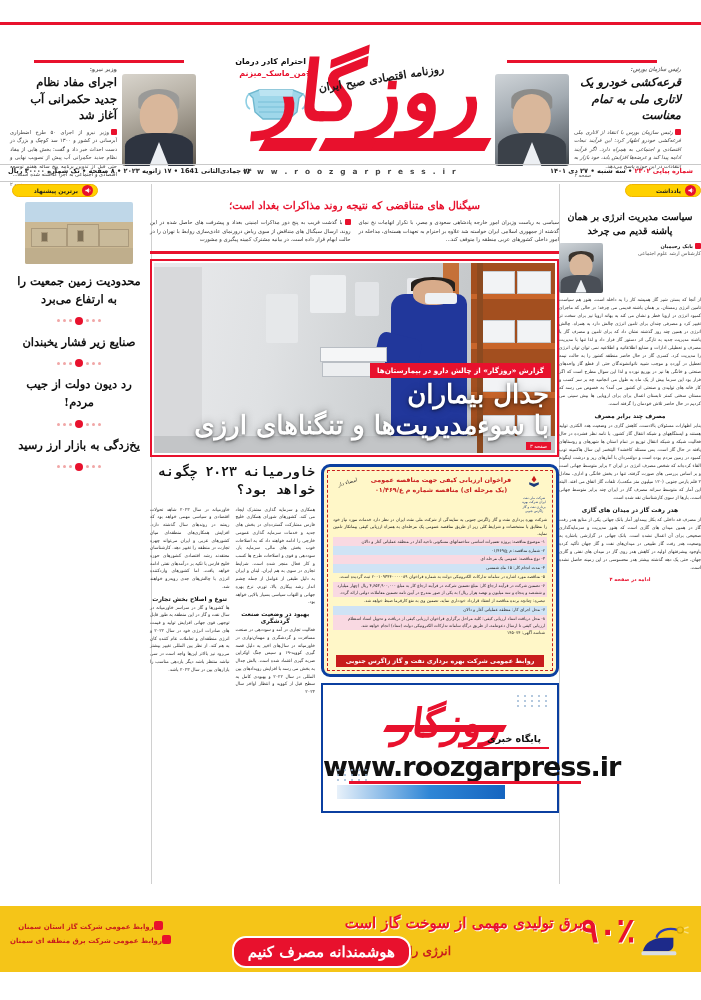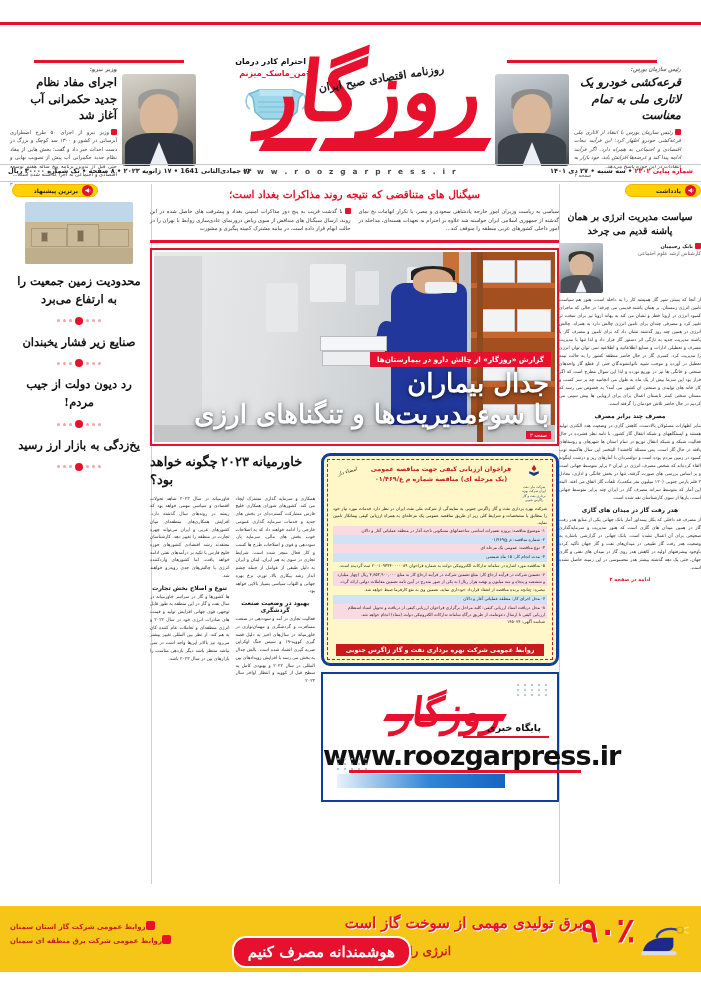--- a/index.html
+++ b/index.html
@@ -106,21 +106,21 @@
   .lead-photo{margin-top:5px;width:108px;height:62px;margin-right:17px;border-radius:2px;overflow:hidden;position:relative;}
   .ph-desert{position:absolute;inset:0;background:linear-gradient(#bfd7e8 0 32%,#cbb893 32% 100%);}
   .ph-bld{position:absolute;background:#c9ba9a;border:1px solid #ab9a7c;}
   .side-hl{text-align:center;font-weight:700;color:#111;font-size:11.5px;line-height:1.55;margin:9px 4px 0 4px;
     font-family:"DejaVu Serif","Liberation Serif",serif;}
   .dotrule{display:flex;align-items:center;justify-content:center;gap:3px;margin:8px 0;}
   .dotrule i{width:3px;height:3px;border-radius:50%;background:#f1a6a6;display:block;}
   .dotrule b{width:8px;height:8px;border-radius:50%;background:#e8112d;display:block;}
 
   
-  .kicker{text-align:center;color:#e8112d;font-weight:700;font-size:10.5px;margin-top:4px;
+  .kicker{text-align:center;color:#e8112d;font-weight:700;font-size:10.5px;margin-top:15px;
     font-family:"DejaVu Serif","Liberation Serif",serif;}
   .main-hl{text-align:center;font-weight:700;color:#0c0c0c;font-size:33px;line-height:1.22;margin-top:4px;
     font-family:"DejaVu Serif","Liberation Serif",serif;letter-spacing:-.5px;}
   .main-lead{display:flex;gap:8px;margin-top:7px;font-size:5.3px;color:#333;line-height:1.65;text-align:justify;}
   .main-lead > div{flex:1;}
   .redbar{height:3px;background:#e8112d;margin-top:7px;}
 
   .photo-frame{margin-top:5px;border:2px solid #e8112d;padding:2px;position:relative;}
   .photo-main{position:relative;width:100%;height:190px;overflow:hidden;background:#cfd3d6;}
   .pm-bg{position:absolute;inset:0;background:linear-gradient(100deg,#e9eaec 0%,#dfe1e3 30%,#cfd2d4 55%,#b9bcbe 100%);}
@@ -161,22 +161,22 @@
   .tender-intro{font-size:4.3px;color:#222;line-height:1.6;text-align:justify;margin-top:4px;}
   .trow{font-size:4.2px;color:#1c1c1c;line-height:1.55;padding:1.2px 2px;text-align:right;}
   .trow.pink{background:#f9d9e2;}
   .trow.blue{background:#cfe3f5;}
   .trow.plain{background:transparent;}
   .tender-foot{position:absolute;bottom:3px;left:0;right:0;text-align:center;}
   .tender-foot span{display:inline-block;background:#c81c1c;color:#fff;font-size:6.4px;font-weight:700;padding:2px 10px;}
   .tender-date{font-size:4.2px;color:#222;text-align:right;padding:0 2px 2px 2px;}
 
   
-  .art-title{font-weight:700;font-size:13px;color:#111;text-align:left;line-height:1.4;
-    font-family:Liberation Serif, serif;}
+  .art-title{font-weight:700;font-size:13px;color:#111;text-align:right;line-height:1.4;
+    font-family:Liberation Mono, monospace;}
   .art-cols{display:flex;gap:6px;margin-top:5px;}
   .art-col{flex:1;min-width:0;}
   .art-p{font-size:4.5px;color:#2b2b2b;line-height:1.72;text-align:justify;}
   .art-sub{font-weight:700;font-size:6px;color:#111;text-align:center;margin:4px 0 2px 0;}
 
   
   .sitead{margin-top:6px;border:2px solid #0b3fa0;height:130px;position:relative;background:#fff;box-sizing:border-box;}
   .sa-logo{position:absolute;right:56px;top:18px;font-family:"DejaVu Serif","Liberation Serif",serif;
     font-weight:700;font-size:40px;color:#e8112d;transform:skewX(-7deg);line-height:1;}
   .sa-slant{position:absolute;background:#e8112d;height:7px;transform:skewX(-28deg);}
@@ -206,21 +206,21 @@
   .banner{position:absolute;left:0;top:906px;width:701px;height:66px;background:#f5c518;overflow:hidden;}
   .bn-pct{position:absolute;right:66px;top:4px;font-size:34px;font-weight:700;color:#e8112d;direction:ltr;
     font-family:"DejaVu Serif","Liberation Serif",serif;text-shadow:1px 1px 0 #fff;}
   .bn-l1{position:absolute;right:118px;top:8px;font-size:15px;font-weight:700;color:#e8112d;white-space:nowrap;
     font-family:"DejaVu Serif","Liberation Serif",serif;text-shadow:1px 1px 0 #fff;}
   .bn-l2{position:absolute;right:250px;top:38px;font-size:12px;font-weight:700;color:#c81c1c;white-space:nowrap;
     font-family:"DejaVu Serif","Liberation Serif",serif;}
   .bn-bubble{position:absolute;right:290px;top:30px;background:#e8112d;color:#fff;font-weight:700;font-size:15px;
     padding:5px 14px;border-radius:14px;white-space:nowrap;border:2px solid #fff;
     font-family:"DejaVu Serif","Liberation Serif",serif;}
-  .bn-credit{position:absolute;left:10px;top:14px;text-align:left;}
+  .bn-credit{position:absolute;left:10px;top:14px;text-align:center;}
   .bn-credit div{font-size:7px;font-weight:700;color:#c81c1c;line-height:2;white-space:nowrap;}
   .bn-credit i{display:inline-block;width:9px;height:9px;background:#e8112d;border-radius:2px;vertical-align:-1px;margin-right:3px;}
   .bn-iron{position:absolute;right:8px;top:18px;width:56px;height:38px;}
 </style>
 </head>
 <body>
 
 <div class="page">
 
   <div class="top-rule"></div>

